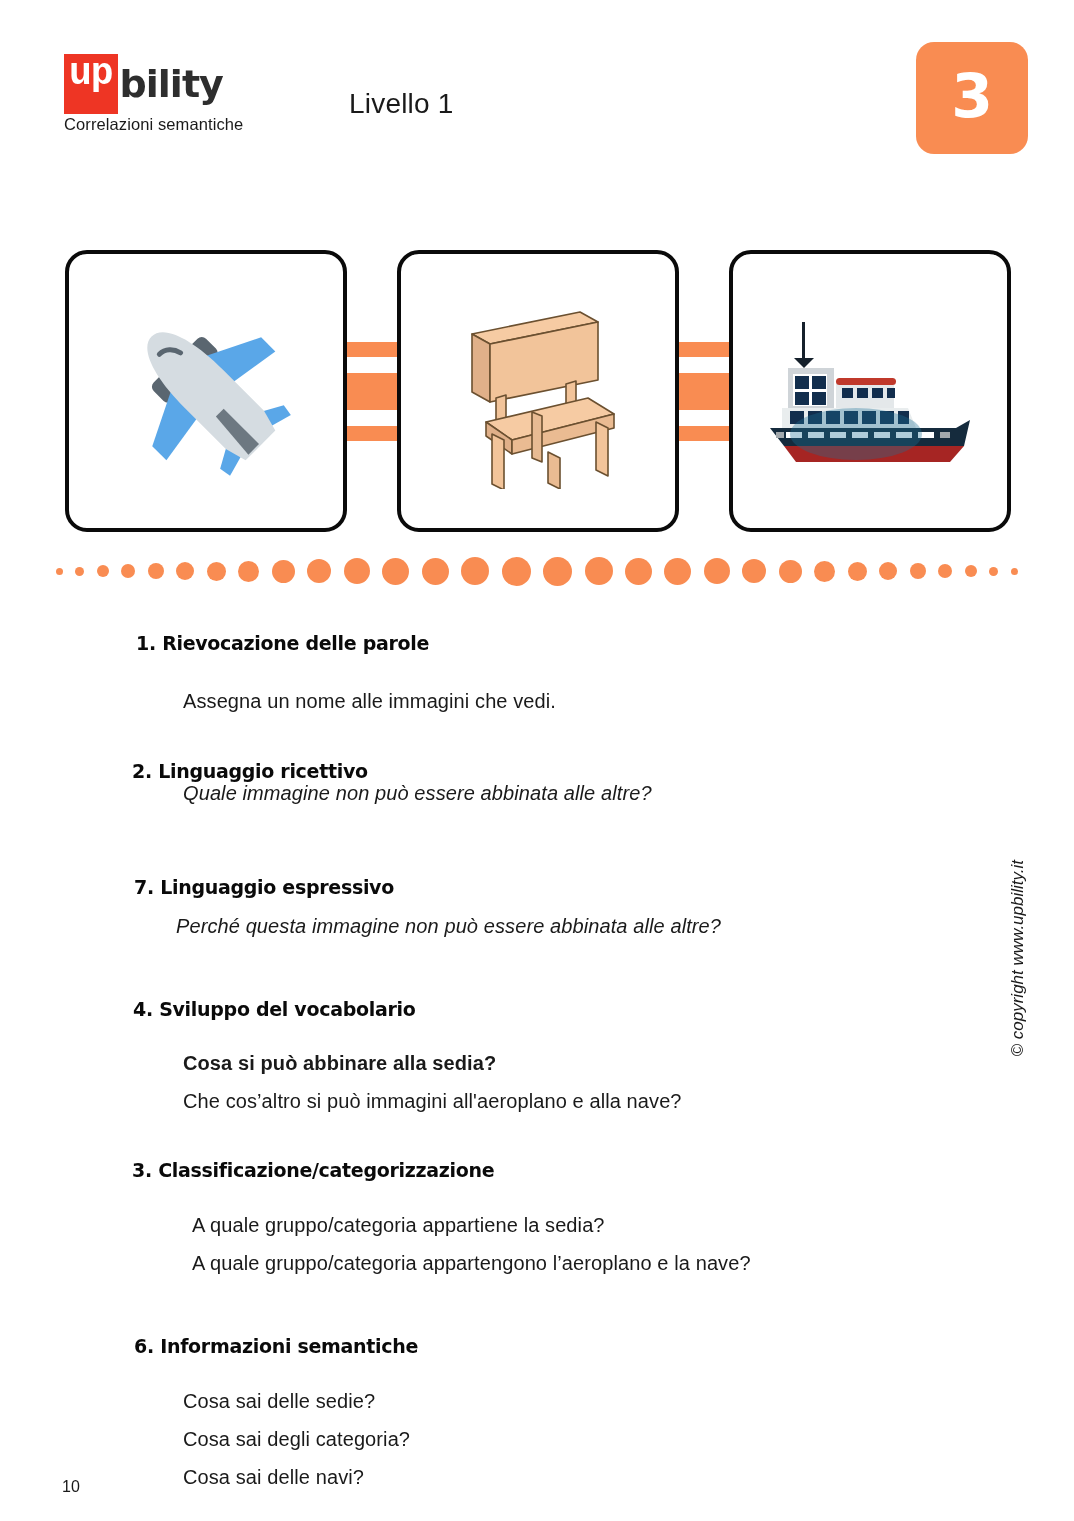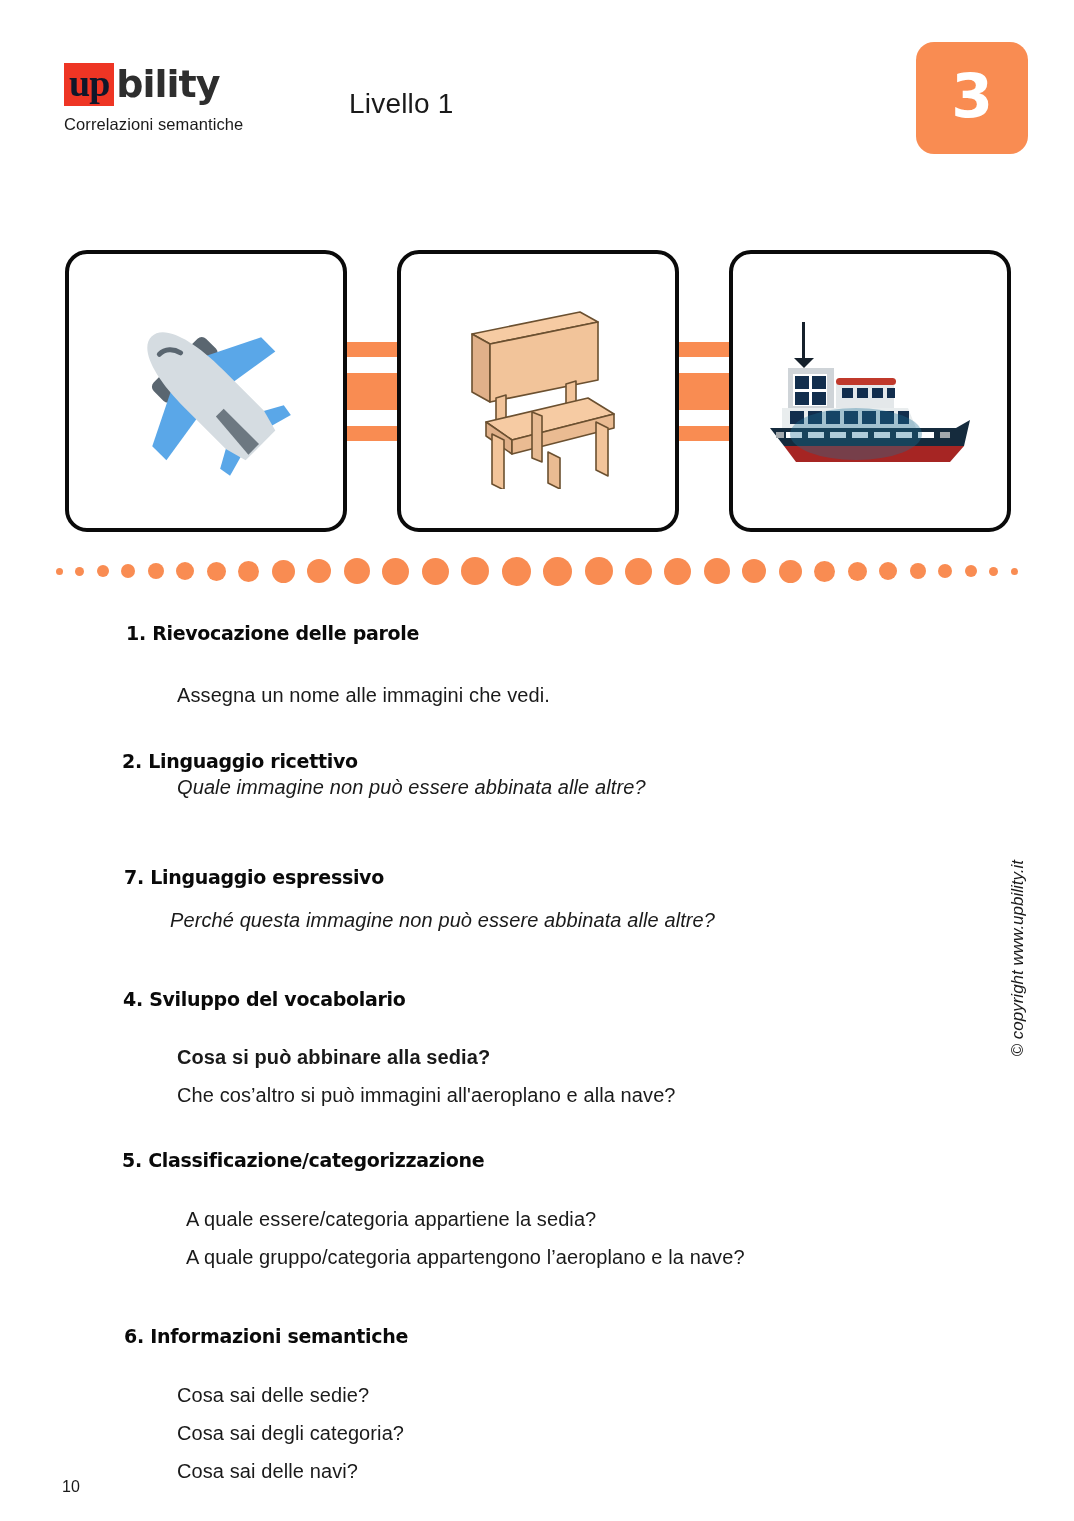--- a/index.html
+++ b/index.html
@@ -29,27 +29,27 @@
     top: 62px;
   }
   .logo-word {
     display: flex;
     align-items: center;
     height: 44px;
     line-height: 1;
   }
   .logo-up {
     background: #ee3524;
-    color: #0f172a;
+    color: #ffffff;
     font-size: 38px;
     font-weight: bold;
     letter-spacing: -1px;
-    padding: 1px 5px 4px 5px;
+    padding: 1px 5px 21px 5px;
     line-height: 38px;
-    font-family: Liberation Serif, serif;
+    font-family: Liberation Mono, monospace;
   }
   .logo-bility {
     color: #2e2e2e;
     font-size: 38px;
     font-weight: bold;
     letter-spacing: -1px;
     line-height: 38px;
     padding-left: 2px;
     font-family: "DejaVu Sans", sans-serif;
   }
@@ -150,27 +150,27 @@
     left: 0;
     top: 614px;
     width: 1074px;
   }
   .section-heading {
     font-family: "DejaVu Sans", sans-serif;
     font-weight: bold;
     font-size: 19px;
     color: #0a0a0a;
     letter-spacing: -0.3px;
-    margin: 8px;
+    margin: 18px;
   }
   .section-item {
     font-size: 20px;
     color: #1a1a1a;
     letter-spacing: 0.1px;
-    margin: 2px;
+    margin: 8px;
   }
 
   
   .copyright {
     position: absolute;
     left: 1008px;
     top: 860px;
     width: 300px;
     transform: rotate(-90deg);
     transform-origin: 0 0;
@@ -381,22 +381,22 @@
   <div class="sections">
       <div class="section-heading" style="position: absolute; left: 118px; top: 0px;">1. Rievocazione delle parole</div>
       <div class="section-item" style="position: absolute; left: 175px; top: 68px;">Assegna un nome alle immagini che vedi.</div>
       <div class="section-heading" style="position: absolute; left: 114px; top: 128px;">2. Linguaggio ricettivo</div>
       <div class="section-item" style="position: absolute; left: 175px; top: 160px; font-style: italic;">Quale immagine non può essere abbinata alle altre?</div>
       <div class="section-heading" style="position: absolute; left: 116px; top: 244px;">7. Linguaggio espressivo</div>
       <div class="section-item" style="position: absolute; left: 168px; top: 293px; font-style: italic;">Perché questa immagine non può essere abbinata alle altre?</div>
       <div class="section-heading" style="position: absolute; left: 115px; top: 366px;">4. Sviluppo del vocabolario</div>
       <div class="section-item" style="position: absolute; left: 175px; top: 430px; font-weight: bold;">Cosa si può abbinare alla sedia?</div>
       <div class="section-item" style="position: absolute; left: 175px; top: 468px;">Che cos’altro si può immagini all'aeroplano e alla nave?</div>
-      <div class="section-heading" style="position: absolute; left: 114px; top: 527px;">5. Classificazione/categorizzazione</div>
-      <div class="section-item" style="position: absolute; left: 184px; top: 592px;">A quale essere/categoria appartiene la sedia?</div>
+      <div class="section-heading" style="position: absolute; left: 114px; top: 527px;">3. Classificazione/categorizzazione</div>
+      <div class="section-item" style="position: absolute; left: 184px; top: 592px;">A quale gruppo/categoria appartiene la sedia?</div>
       <div class="section-item" style="position: absolute; left: 184px; top: 630px;">A quale gruppo/categoria appartengono l’aeroplano e la nave?</div>
       <div class="section-heading" style="position: absolute; left: 116px; top: 703px;">6. Informazioni semantiche</div>
       <div class="section-item" style="position: absolute; left: 175px; top: 768px;">Cosa sai delle sedie?</div>
       <div class="section-item" style="position: absolute; left: 175px; top: 806px;">Cosa sai degli categoria?</div>
       <div class="section-item" style="position: absolute; left: 175px; top: 844px;">Cosa sai delle navi?</div>
     </div>
 
   <div class="copyright">
     <span class="copyright-inner">© copyright www.upbility.it</span>
   </div>

